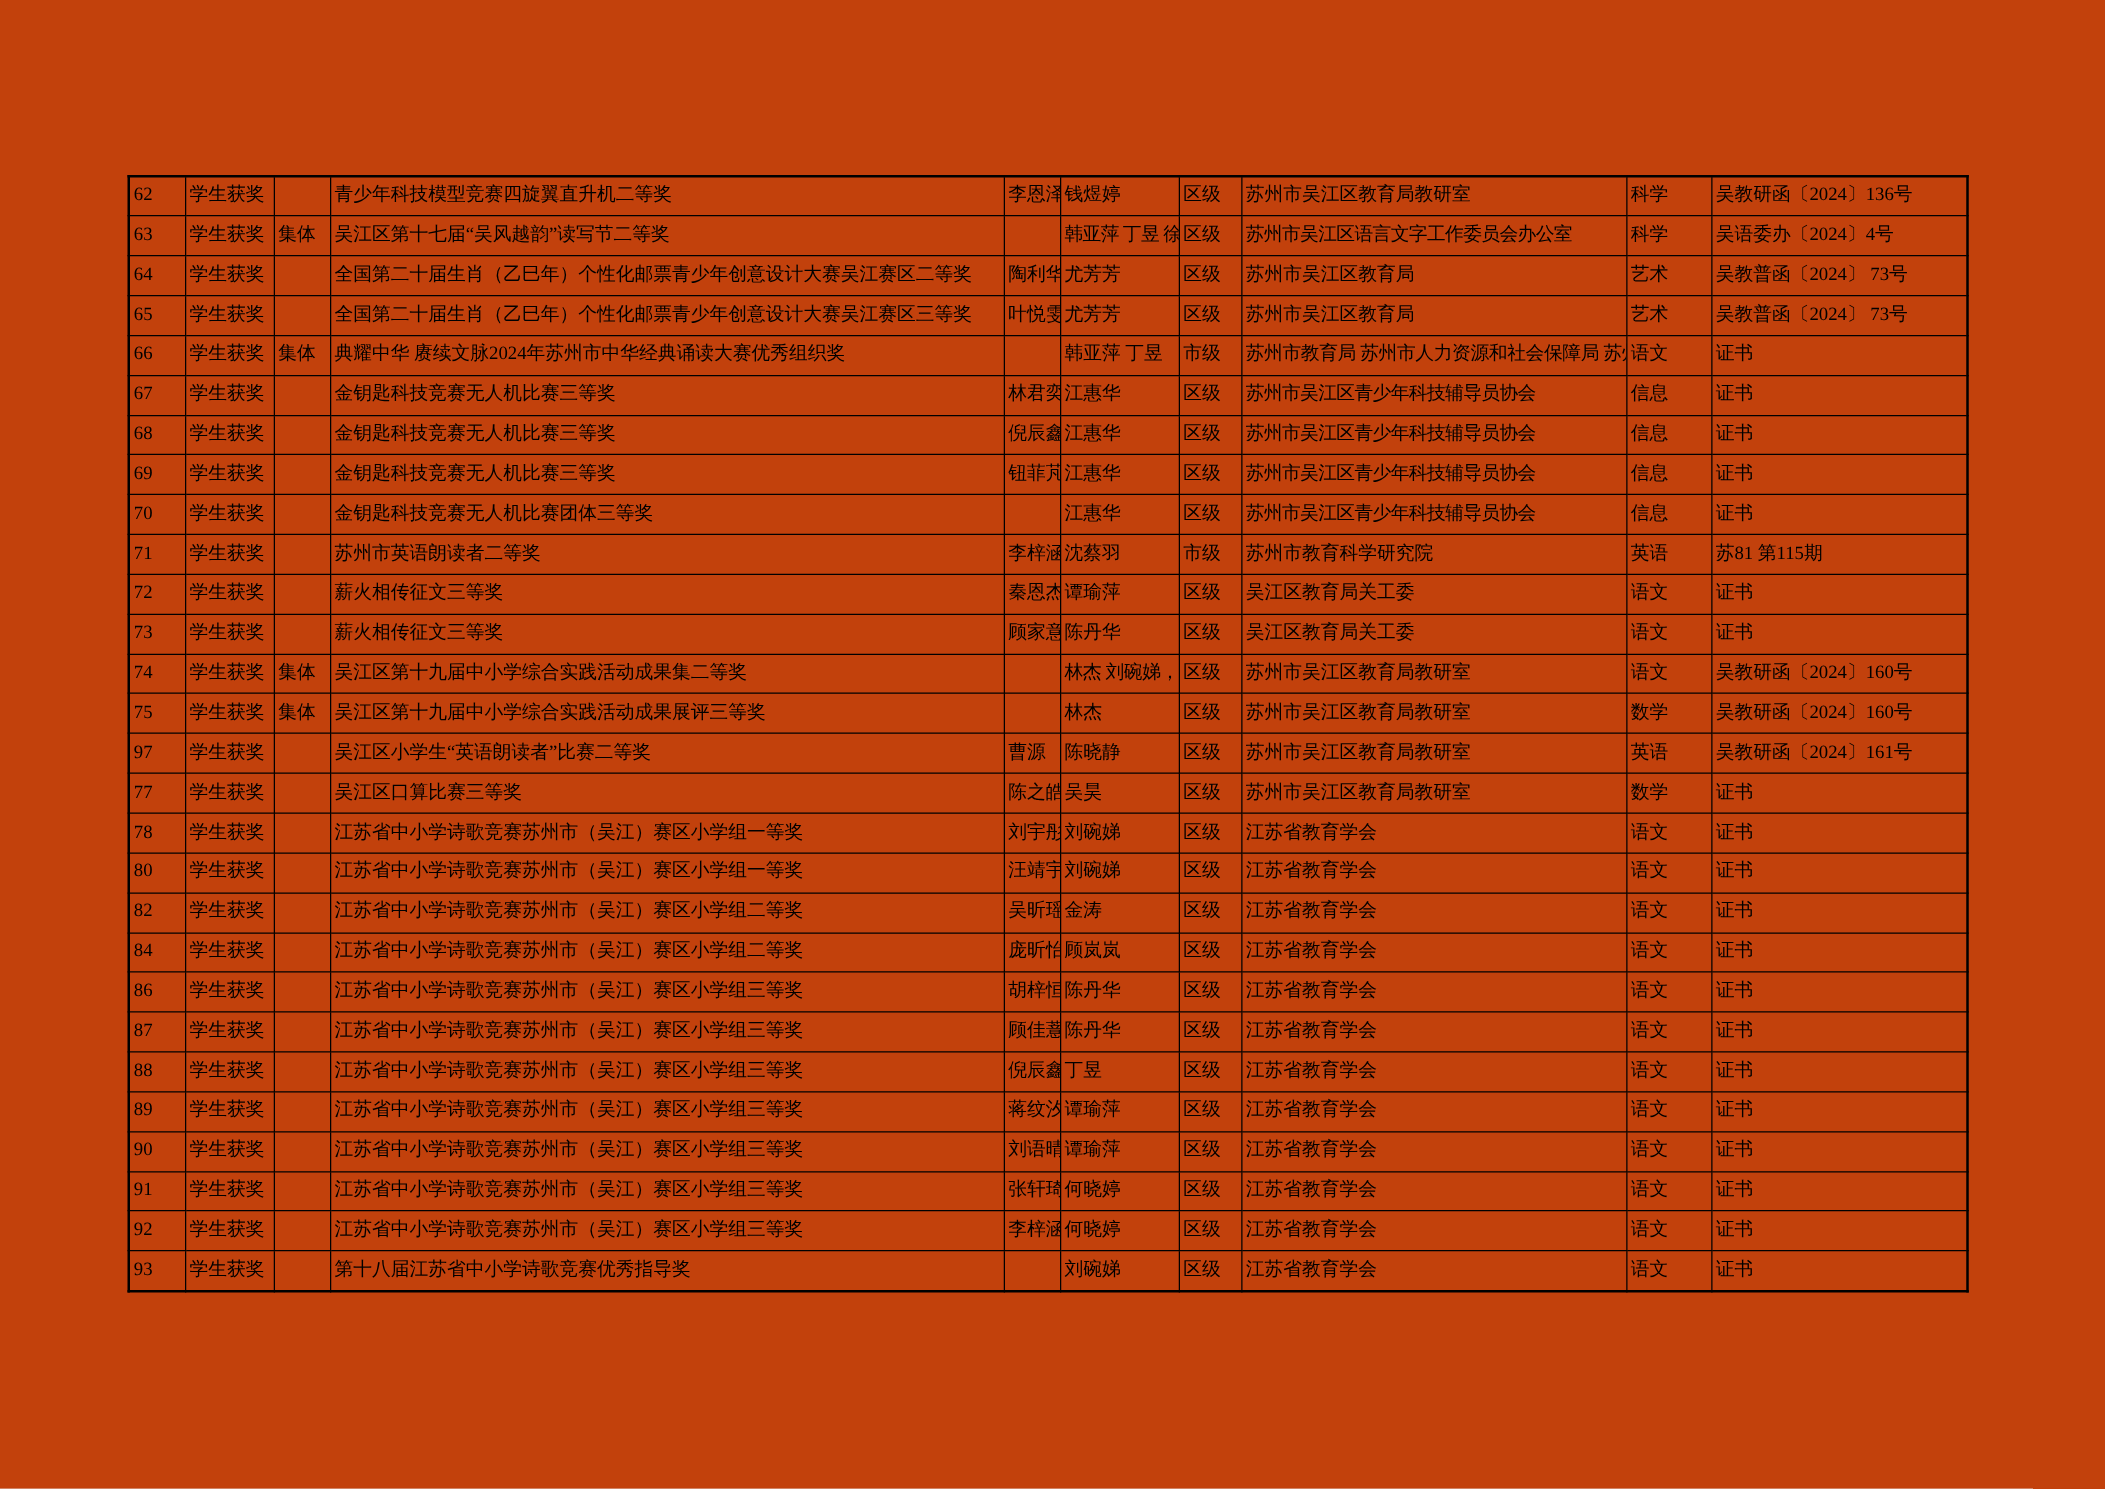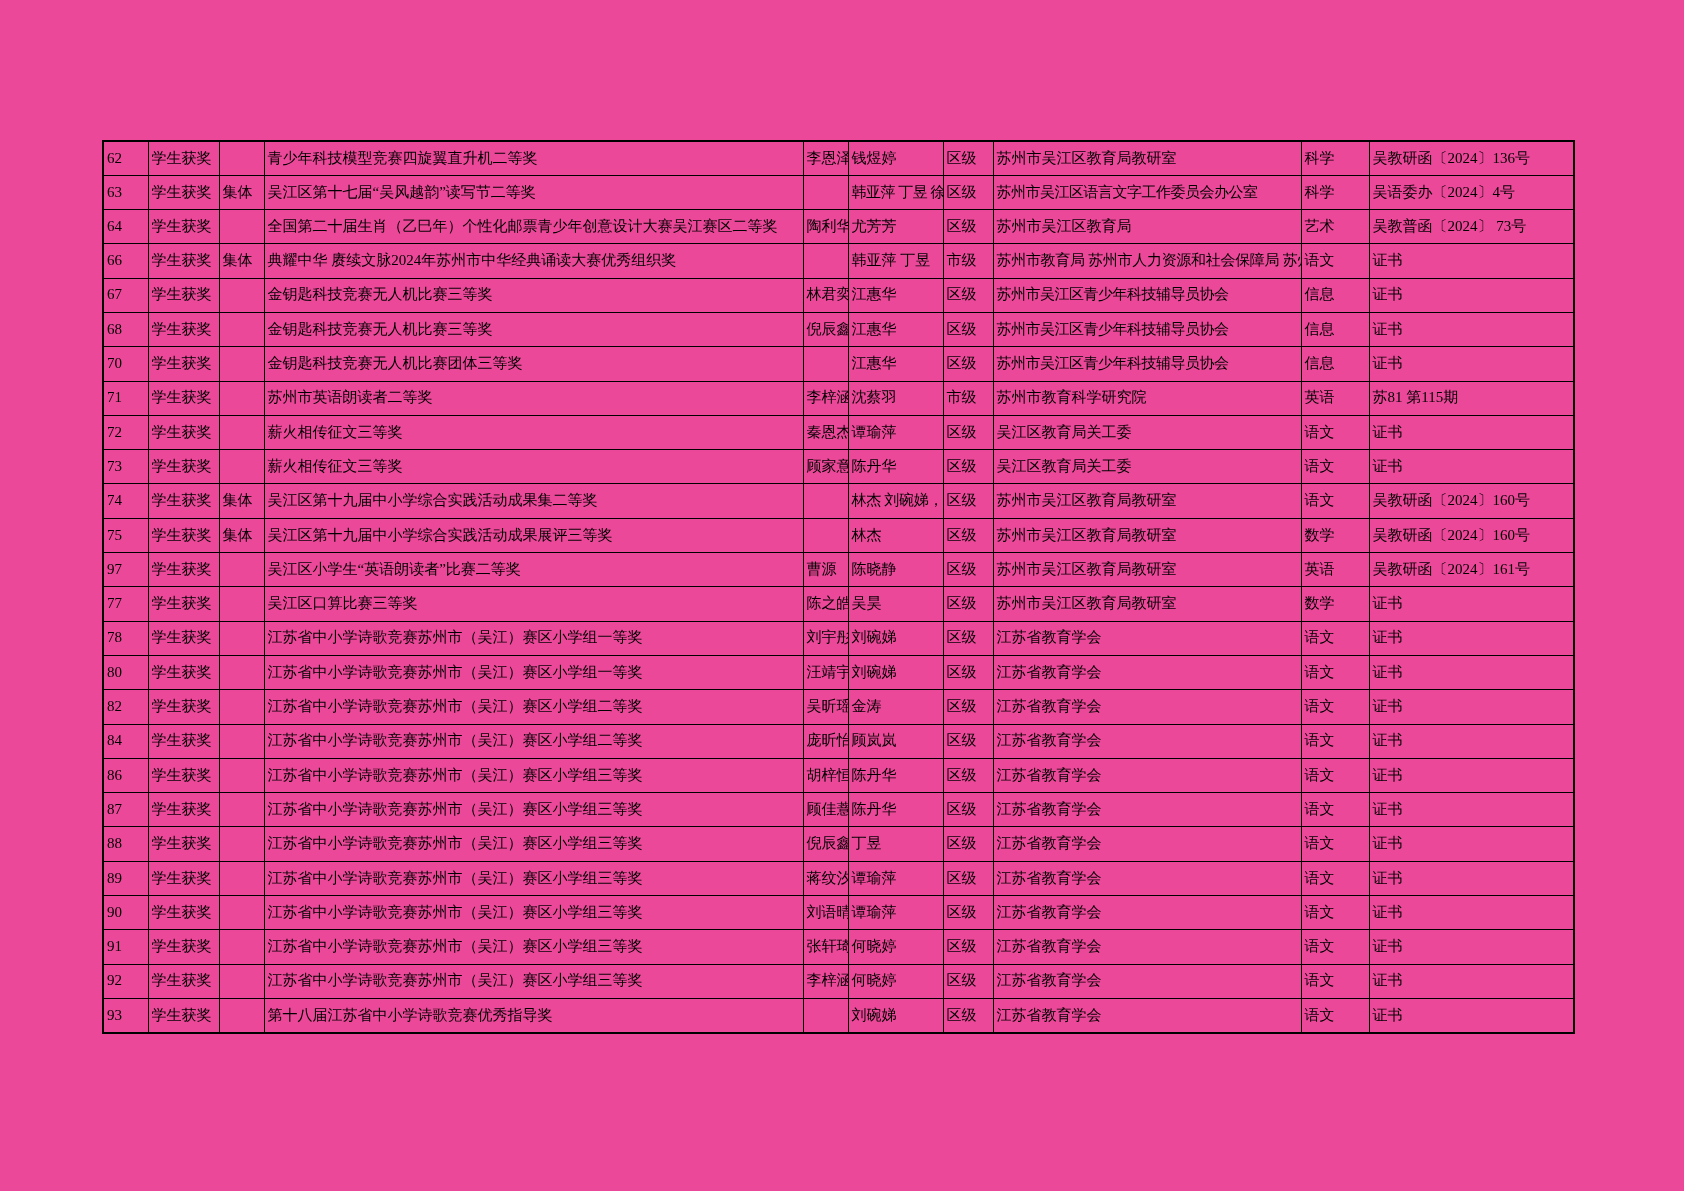--- a/index.html
+++ b/index.html
@@ -1,20 +1,20 @@
 <!DOCTYPE html>
 <html><head>
 <meta charset="utf-8">
 <style>
   html, body { margin: 0; padding: 0; background: #e8e8e8; }
   .page {
     position: relative;
     width: 1684px;
     height: 1191px;
-    background: #ec4899;
+    background: #c2410c;
     margin: 0 auto;
     overflow: hidden;
     font-family: "Liberation Serif", "DejaVu Serif", serif;
     color: #000;
   }
   table.awards {
     position: absolute;
     left: 102px;
     top: 140px;
     width: 1471px;
@@ -87,20 +87,32 @@
     <td class="c-group"></td>
     <td class="c-award">全国第二十届生肖（乙巳年）个性化邮票青少年创意设计大赛吴江赛区二等奖</td>
     <td class="c-student">陶利华</td>
     <td class="c-teacher">尤芳芳</td>
     <td class="c-level">区级</td>
     <td class="c-org">苏州市吴江区教育局</td>
     <td class="c-subject">艺术</td>
     <td class="c-doc">吴教普函〔2024〕 73号</td>
   </tr>
         <tr>
+    <td class="c-no">65</td>
+    <td class="c-type">学生获奖</td>
+    <td class="c-group"></td>
+    <td class="c-award">全国第二十届生肖（乙巳年）个性化邮票青少年创意设计大赛吴江赛区三等奖</td>
+    <td class="c-student">叶悦雯</td>
+    <td class="c-teacher">尤芳芳</td>
+    <td class="c-level">区级</td>
+    <td class="c-org">苏州市吴江区教育局</td>
+    <td class="c-subject">艺术</td>
+    <td class="c-doc">吴教普函〔2024〕 73号</td>
+  </tr>
+        <tr>
     <td class="c-no">66</td>
     <td class="c-type">学生获奖</td>
     <td class="c-group">集体</td>
     <td class="c-award">典耀中华 赓续文脉2024年苏州市中华经典诵读大赛优秀组织奖</td>
     <td class="c-student"></td>
     <td class="c-teacher">韩亚萍 丁昱</td>
     <td class="c-level">市级</td>
     <td class="c-org fs-7">苏州市教育局 苏州市人力资源和社会保障局 苏州市语言文字工作委员会办公室</td>
     <td class="c-subject">语文</td>
     <td class="c-doc">证书</td>
@@ -116,20 +128,32 @@
     <td class="c-org fs-13">苏州市吴江区青少年科技辅导员协会</td>
     <td class="c-subject">信息</td>
     <td class="c-doc">证书</td>
   </tr>
         <tr>
     <td class="c-no">68</td>
     <td class="c-type">学生获奖</td>
     <td class="c-group"></td>
     <td class="c-award">金钥匙科技竞赛无人机比赛三等奖</td>
     <td class="c-student">倪辰鑫</td>
+    <td class="c-teacher">江惠华</td>
+    <td class="c-level">区级</td>
+    <td class="c-org fs-13">苏州市吴江区青少年科技辅导员协会</td>
+    <td class="c-subject">信息</td>
+    <td class="c-doc">证书</td>
+  </tr>
+        <tr>
+    <td class="c-no">69</td>
+    <td class="c-type">学生获奖</td>
+    <td class="c-group"></td>
+    <td class="c-award">金钥匙科技竞赛无人机比赛三等奖</td>
+    <td class="c-student">钮菲芃</td>
     <td class="c-teacher">江惠华</td>
     <td class="c-level">区级</td>
     <td class="c-org fs-13">苏州市吴江区青少年科技辅导员协会</td>
     <td class="c-subject">信息</td>
     <td class="c-doc">证书</td>
   </tr>
         <tr>
     <td class="c-no">70</td>
     <td class="c-type">学生获奖</td>
     <td class="c-group"></td>

